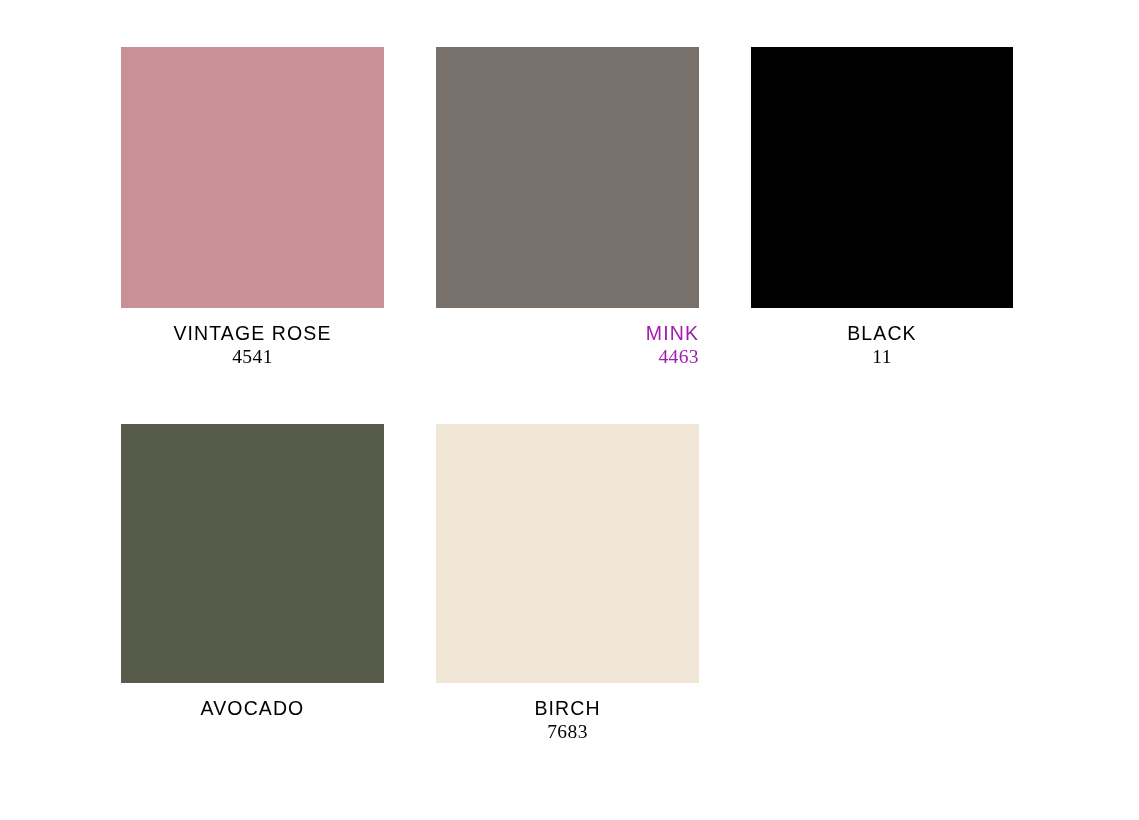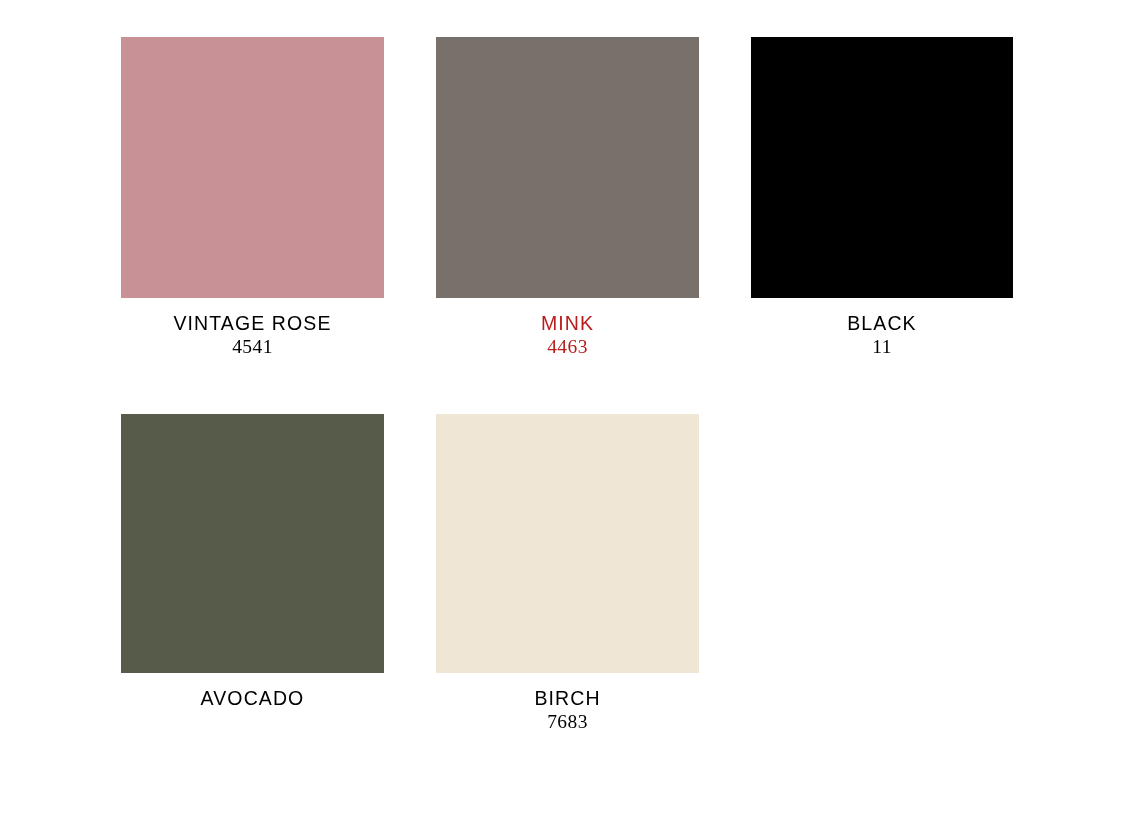--- a/index.html
+++ b/index.html
@@ -19,21 +19,21 @@
     position: relative;
     width: 1139px;
     height: 820px;
     background: #ffffff;
     box-sizing: border-box;
   }
 
   .swatch-grid {
     position: absolute;
     left: 121px;
-    top: 37px;
+    top: 47px;
     width: 891px;
     display: grid;
     grid-template-columns: 263px 52px 263px 52px 262px;
     grid-template-rows: auto auto;
     row-gap: 55px;
   }
 
   
   .grid-gap { width: 52px; }
 
@@ -95,21 +95,21 @@
       <div class="swatch-caption" style="color: rgb(0, 0, 0);">
         <span class="swatch-name">VINTAGE ROSE</span>
         <span class="swatch-code">4541</span>
       </div>
     </div>
 
     <div class="grid-gap"></div>
 
     <div class="swatch-card row-one">
       <div class="swatch-chip" style="background-color: rgb(120, 112, 107);"></div>
-      <div class="swatch-caption" style="color: #b91c1c;">
+      <div class="swatch-caption" style="color: #a21caf; text-align: right;">
         <span class="swatch-name">MINK</span>
         <span class="swatch-code">4463</span>
       </div>
     </div>
 
     <div class="grid-gap"></div>
 
     <div class="swatch-card row-one">
       <div class="swatch-chip" style="background-color: rgb(0, 0, 0);"></div>
       <div class="swatch-caption" style="color: rgb(0, 0, 0);">

